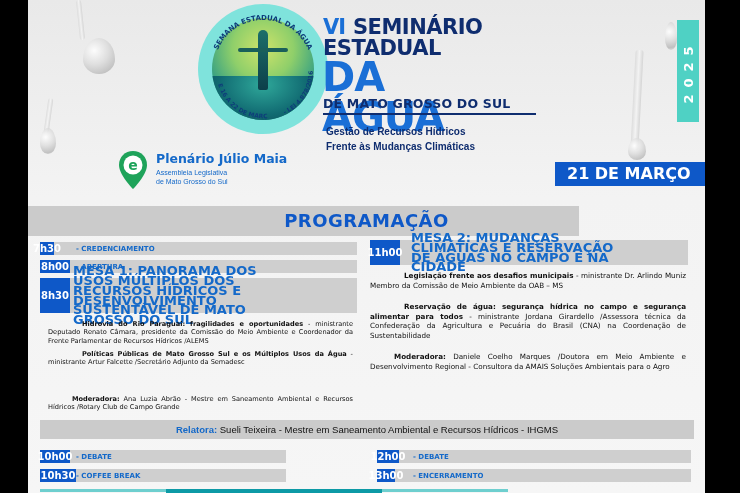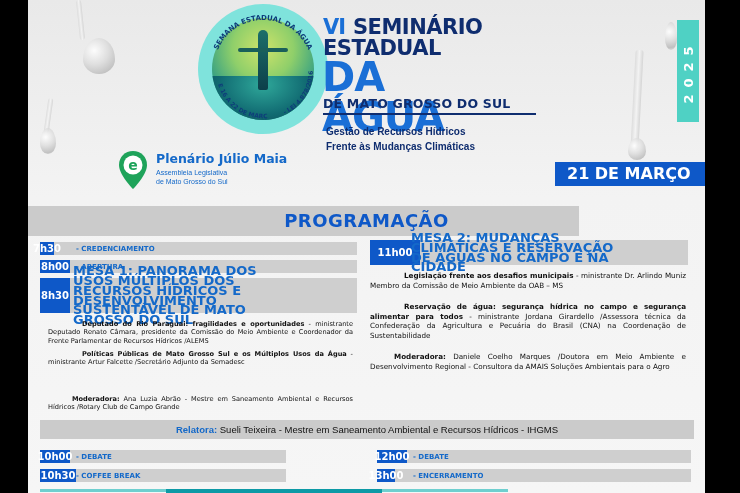--- a/index.html
+++ b/index.html
@@ -154,31 +154,31 @@
   <div class="row" style="left:12px;top:260px;width:317px;">
     <div class="badge" style="width:30px;">8h00</div>
     <div class="row-label" style="left:36px;">- ABERTURA</div>
   </div>
   <div class="row" style="left:12px;top:278px;width:317px;height:35px;">
     <div class="badge" style="width:30px;">8h30</div>
     <div class="row-label multi" style="left:33px;width:200px;">MESA 1: PANORAMA DOS USOS MÚLTIPLOS DOS RECURSOS HÍDRICOS E DESENVOLVIMENTO SUSTENTÁVEL DE MATO GROSSO DO SUL</div>
   </div>
 
   <div class="para" style="left:20px;top:320px;width:305px;text-indent:10px;">
-    <b>Deputado do Rio Paraguai: fragilidades e oportunidades</b><span> - ministrante Deputado Renato Câmara, presidente da Comissão do Meio Ambiente e Coordenador da Frente Parlamentar de Recursos Hídricos /ALEMS</span>
+    <b>Hidrovia do Rio Paraguai: fragilidades e oportunidades</b><span> - ministrante Deputado Renato Câmara, presidente da Comissão do Meio Ambiente e Coordenador da Frente Parlamentar de Recursos Hídricos /ALEMS</span>
   </div>
   <div class="para" style="left:20px;top:350px;width:305px;text-indent:10px;">
     <b>Políticas Públicas de Mato Grosso Sul e os Múltiplos Usos da Água</b><span> - ministrante Artur Falcette /Secretário Adjunto da Semadesc</span>
   </div>
   <div class="para" style="left:20px;top:395px;width:305px;">
     <b>Moderadora:</b><span> Ana Luzia Abrão - Mestre em Saneamento Ambiental e Recursos Hídricos /Rotary Club de Campo Grande</span>
   </div>
 
   <div class="row" style="left:342px;top:240px;width:318px;height:25px;">
-    <div class="badge" style="width:50px;">11h00</div>
+    <div class="badge" style="width:30px;">11h00</div>
     <div class="row-label multi" style="left:41px;width:220px;">MESA 2: MUDANÇAS CLIMÁTICAS E RESERVAÇÃO DE ÁGUAS  NO CAMPO E NA CIDADE</div>
   </div>
 
   <div class="para r" style="left:342px;top:271px;width:316px;text-indent:10px;">
     <b>Legislação frente aos desafios municipais</b><span> - ministrante Dr. Arlindo Muniz Membro da Comissão de Meio Ambiente da OAB – MS</span>
   </div>
   <div class="para r" style="left:342px;top:302px;width:316px;text-indent:10px;">
     <b>Reservação de água: segurança hídrica no campo e segurança alimentar para todos</b><span> - ministrante Jordana Girardello /Assessora técnica da Confederação da Agricultura e Pecuária do Brasil (CNA) na Coordenação de Sustentabilidade</span>
   </div>
   <div class="para r" style="left:342px;top:352px;width:316px;">
@@ -191,21 +191,21 @@
 
   <div class="row" style="left:12px;top:450px;width:246px;text-align:center;">
     <div class="badge" style="width:30px;">10h00</div>
     <div class="row-label" style="left:36px;">- DEBATE</div>
   </div>
   <div class="row" style="left:12px;top:469px;width:246px;">
     <div class="badge" style="width:36px;">10h30</div>
     <div class="row-label" style="left:36px;">- COFFEE BREAK</div>
   </div>
   <div class="row" style="left:349px;top:450px;width:314px;">
-    <div class="badge" style="width:30px;">12h00</div>
+    <div class="badge" style="width:22px;">12h00</div>
     <div class="row-label" style="left:36px;">- DEBATE</div>
   </div>
   <div class="row" style="left:349px;top:469px;width:314px;">
     <div class="badge" style="width:18px;">13h00</div>
     <div class="row-label" style="left:36px;">- ENCERRAMENTO</div>
   </div>
 
   <div class="footer-line"></div>
   <div class="footer-line2"></div>
 </div>

